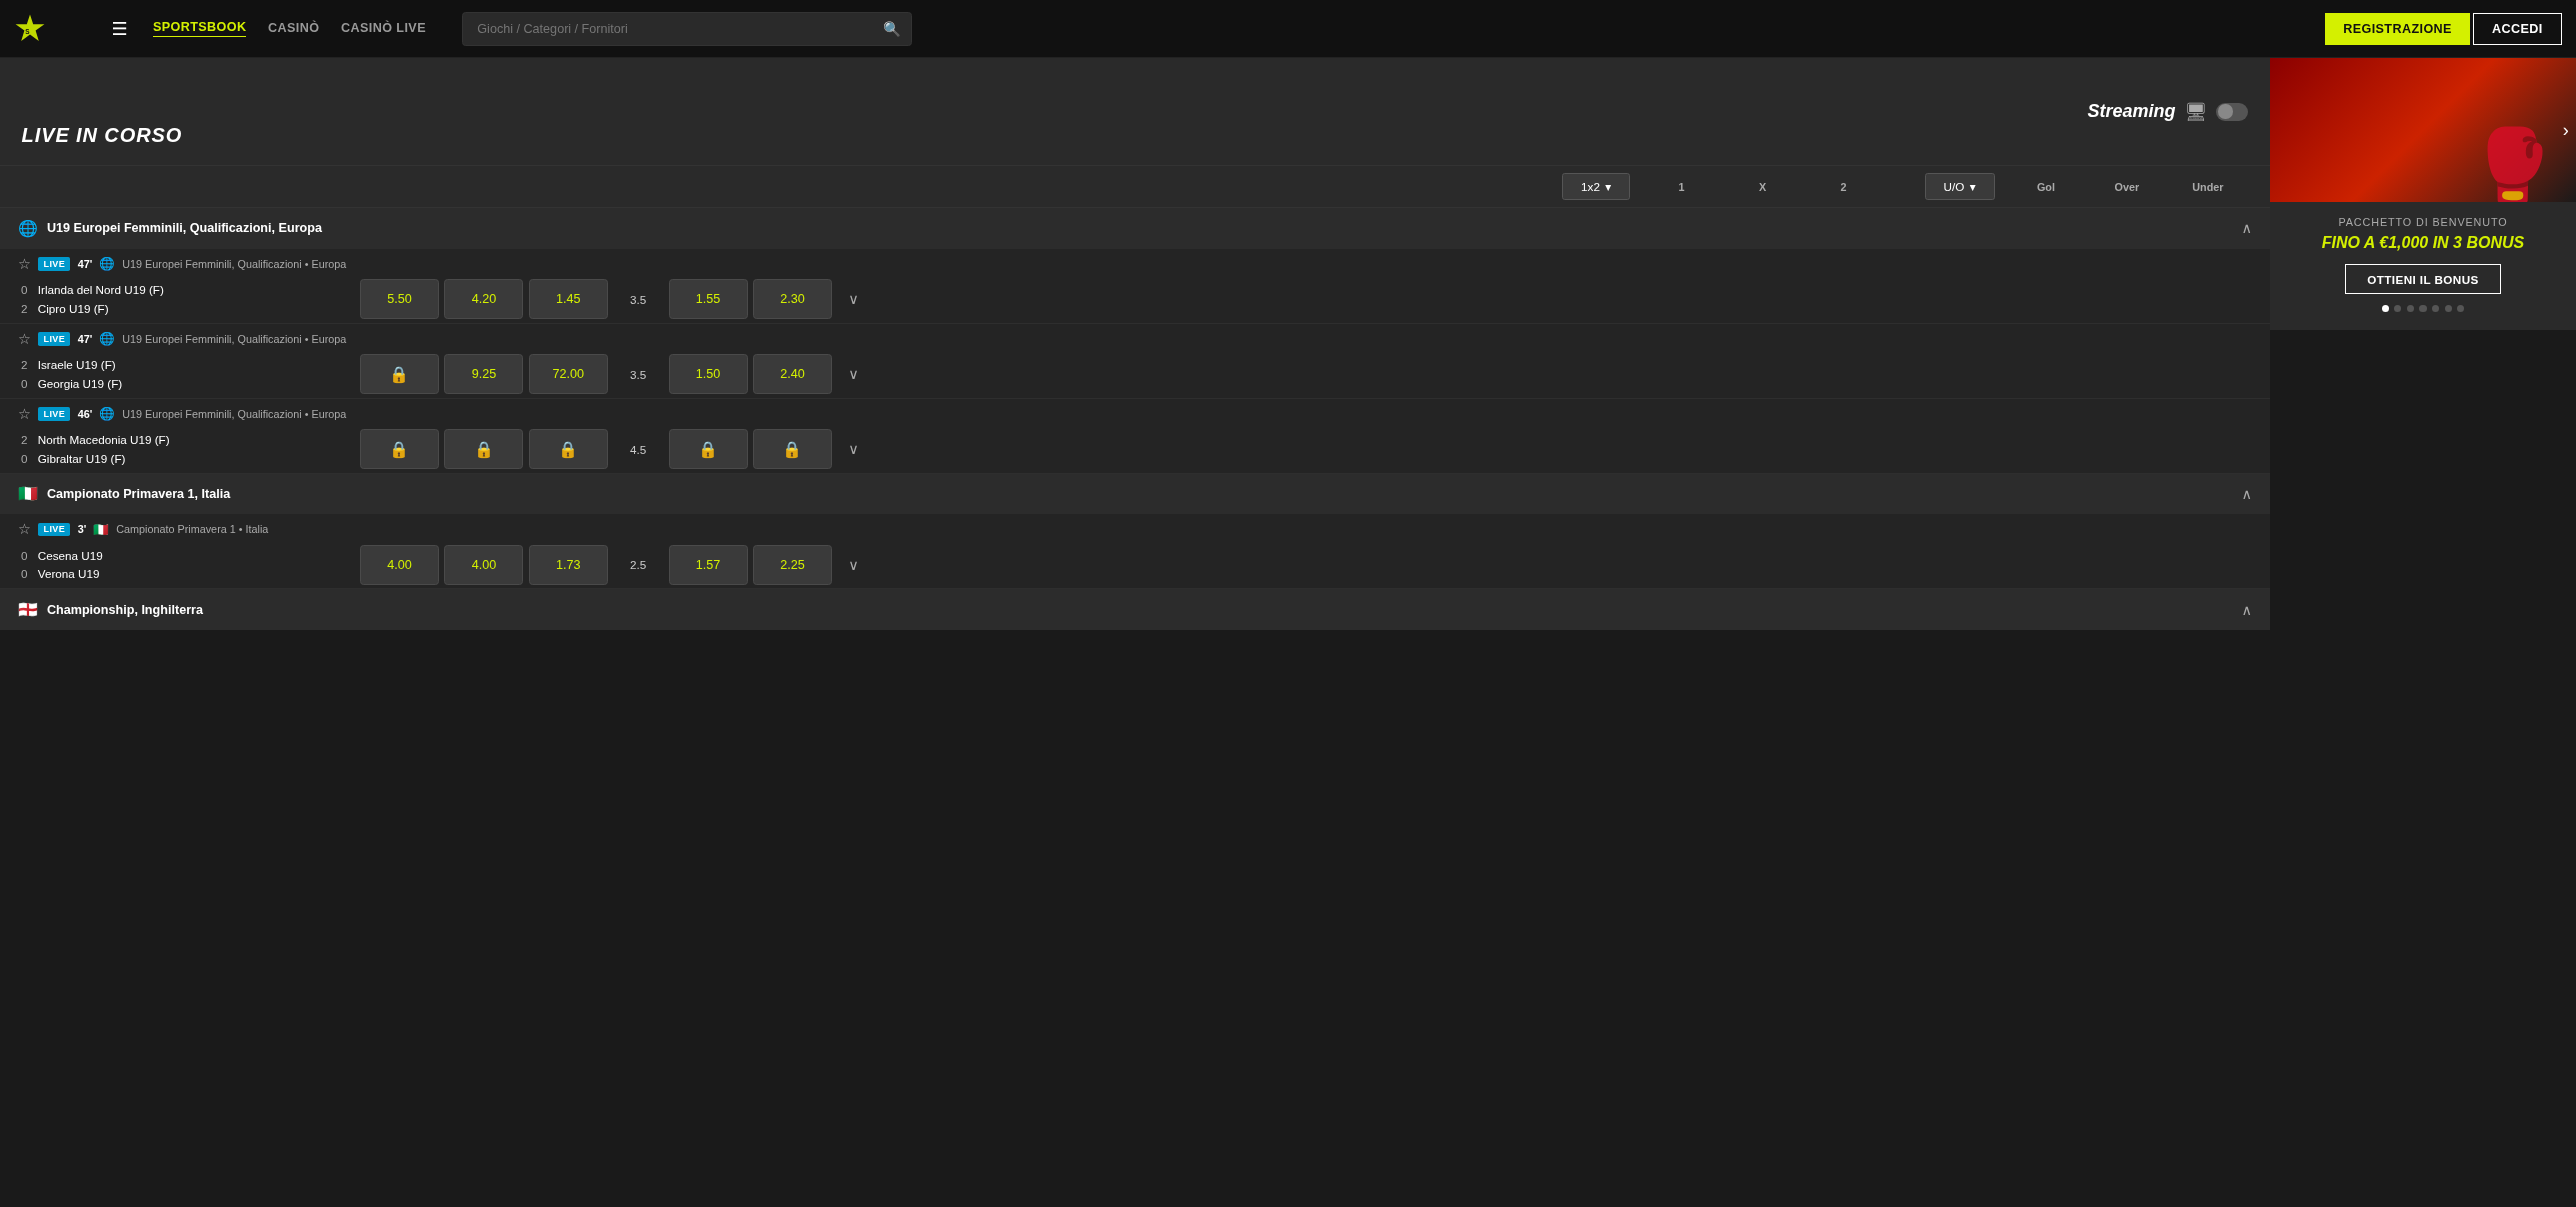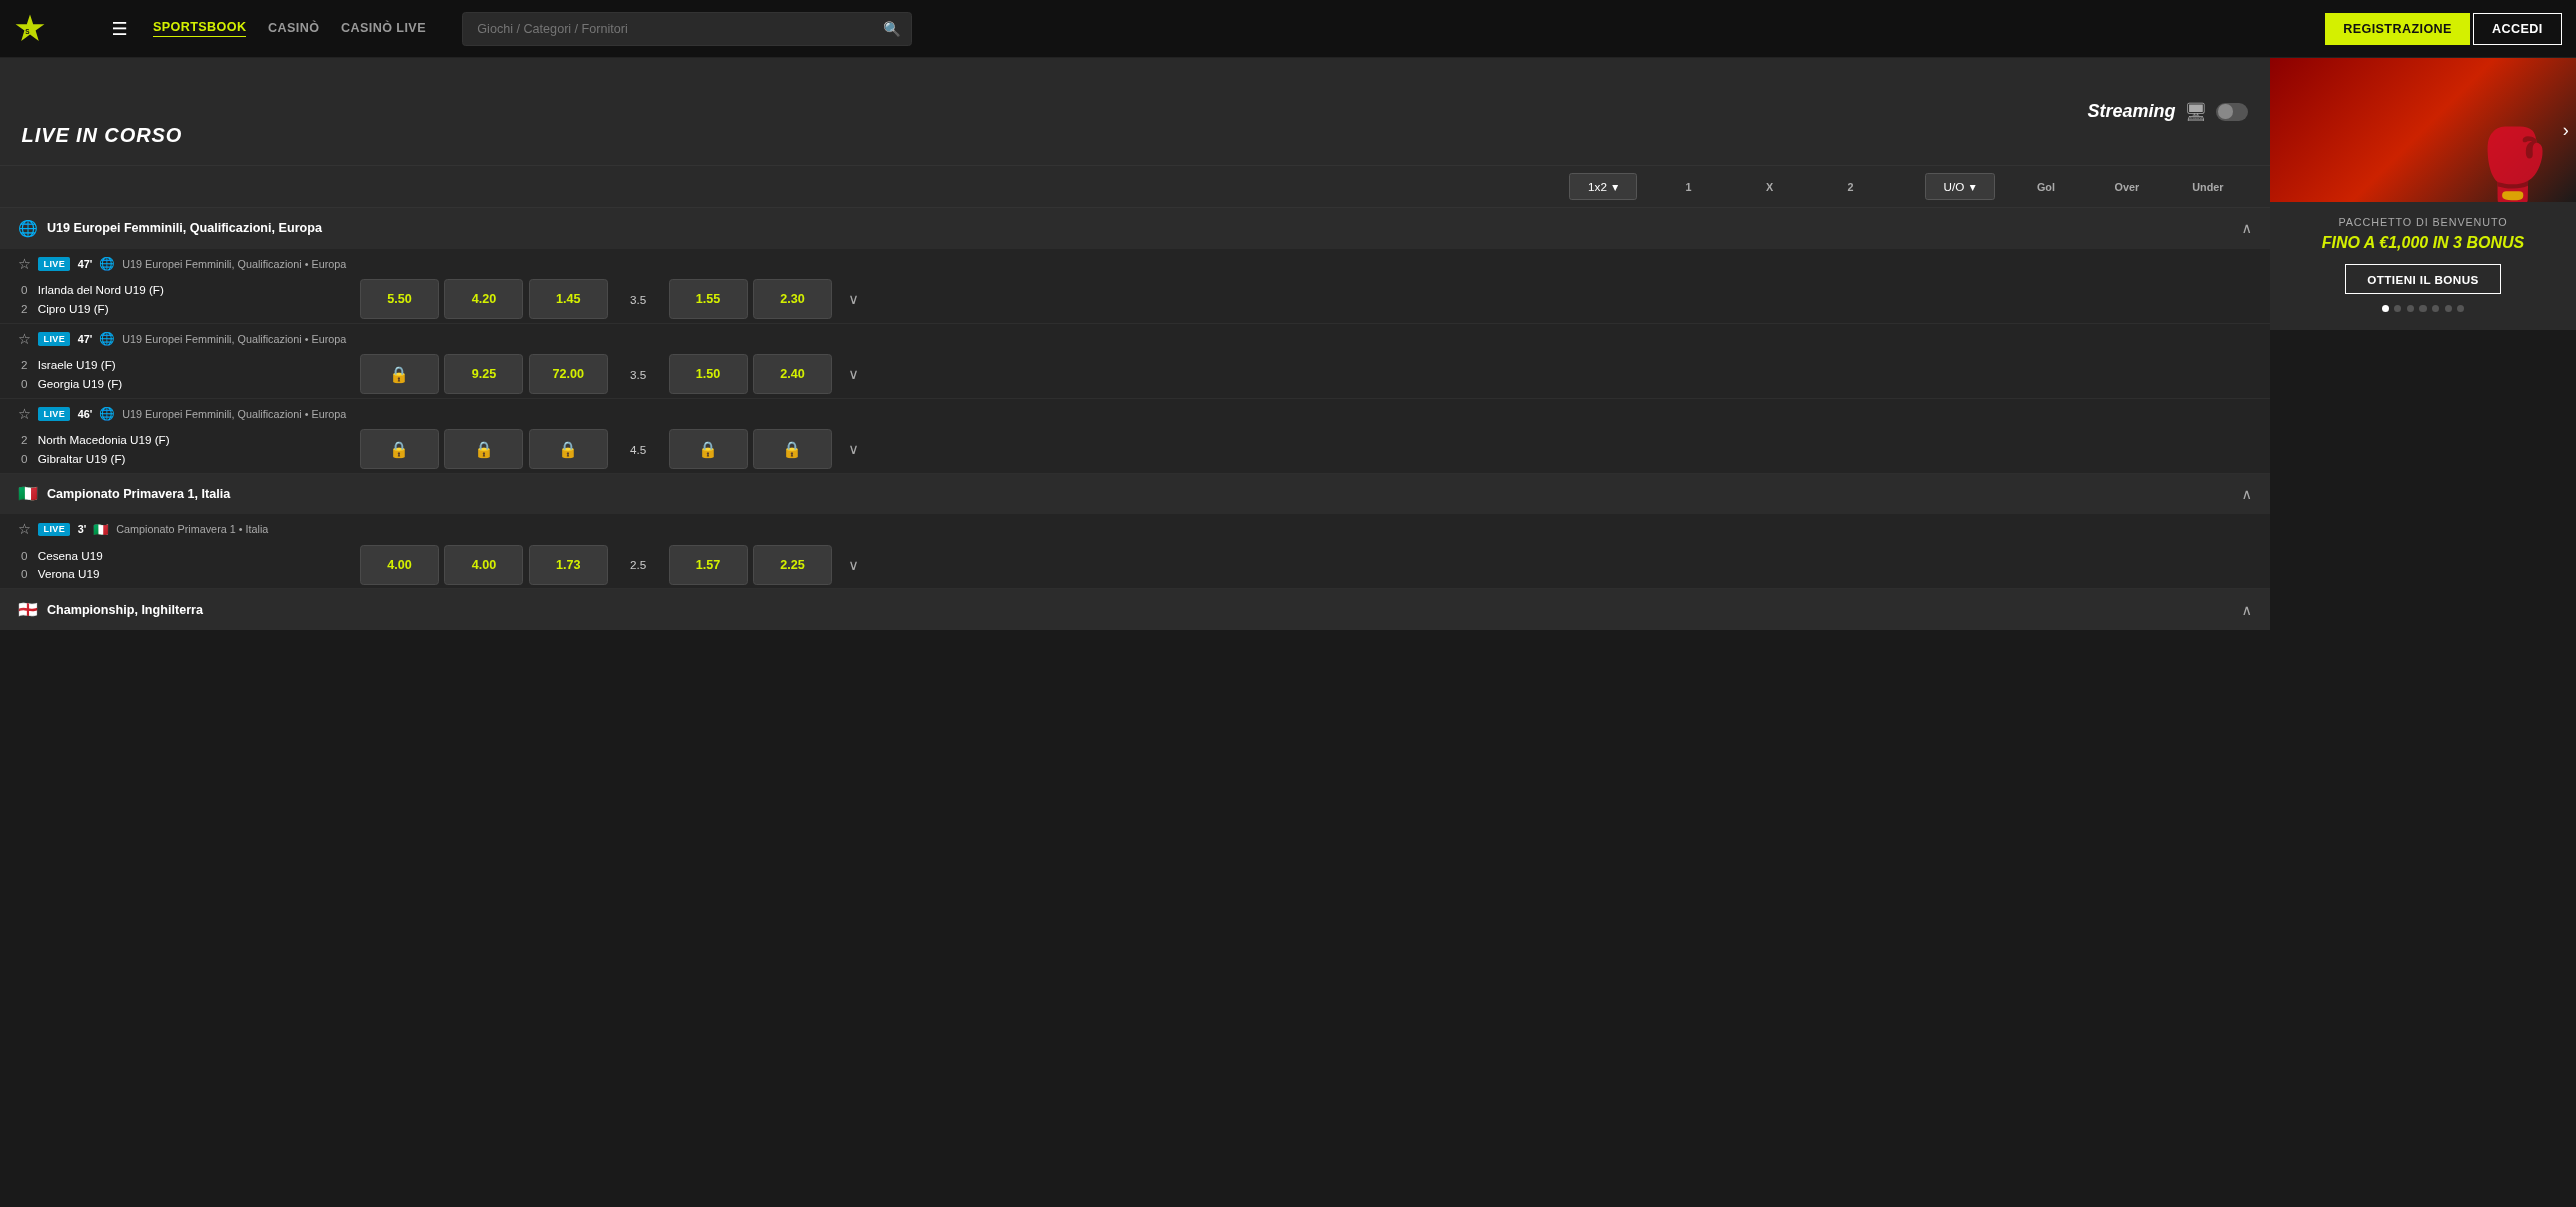--- a/index.html
+++ b/index.html
@@ -172,21 +172,21 @@
       transition: left 0.2s;
     }
 
     
     .odds-header {
       background: #2a2a2a;
       padding: 7.2px 21.6px;
       display: flex;
       align-items: center;
       justify-content: flex-end;
-      gap: 12px;
+      gap: 19px;
       border-bottom: 0.9px solid #333;
     }
     .odds-group {
       display: flex;
       align-items: center;
       gap: 3.6px;
     }
     .odds-type-btn {
       background: #3a3a3a;
       border: 0.9px solid #555;
@@ -306,21 +306,21 @@
       align-items: center;
       gap: 5.4px;
       flex: 1;
     }
     .odds-btn {
       background: #3a3a3a;
       border: 0.9px solid #4a4a4a;
       border-radius: 3.6px;
       color: #d4f000;
       font-size: 12.6px;
-      font-weight: 700;
+      font-weight: 400;
       width: 79px;
       height: 40px;
       display: flex;
       align-items: center;
       justify-content: center;
       cursor: pointer;
       transition: background 0.15s;
     }
     .odds-btn.locked {
       color: #666;

